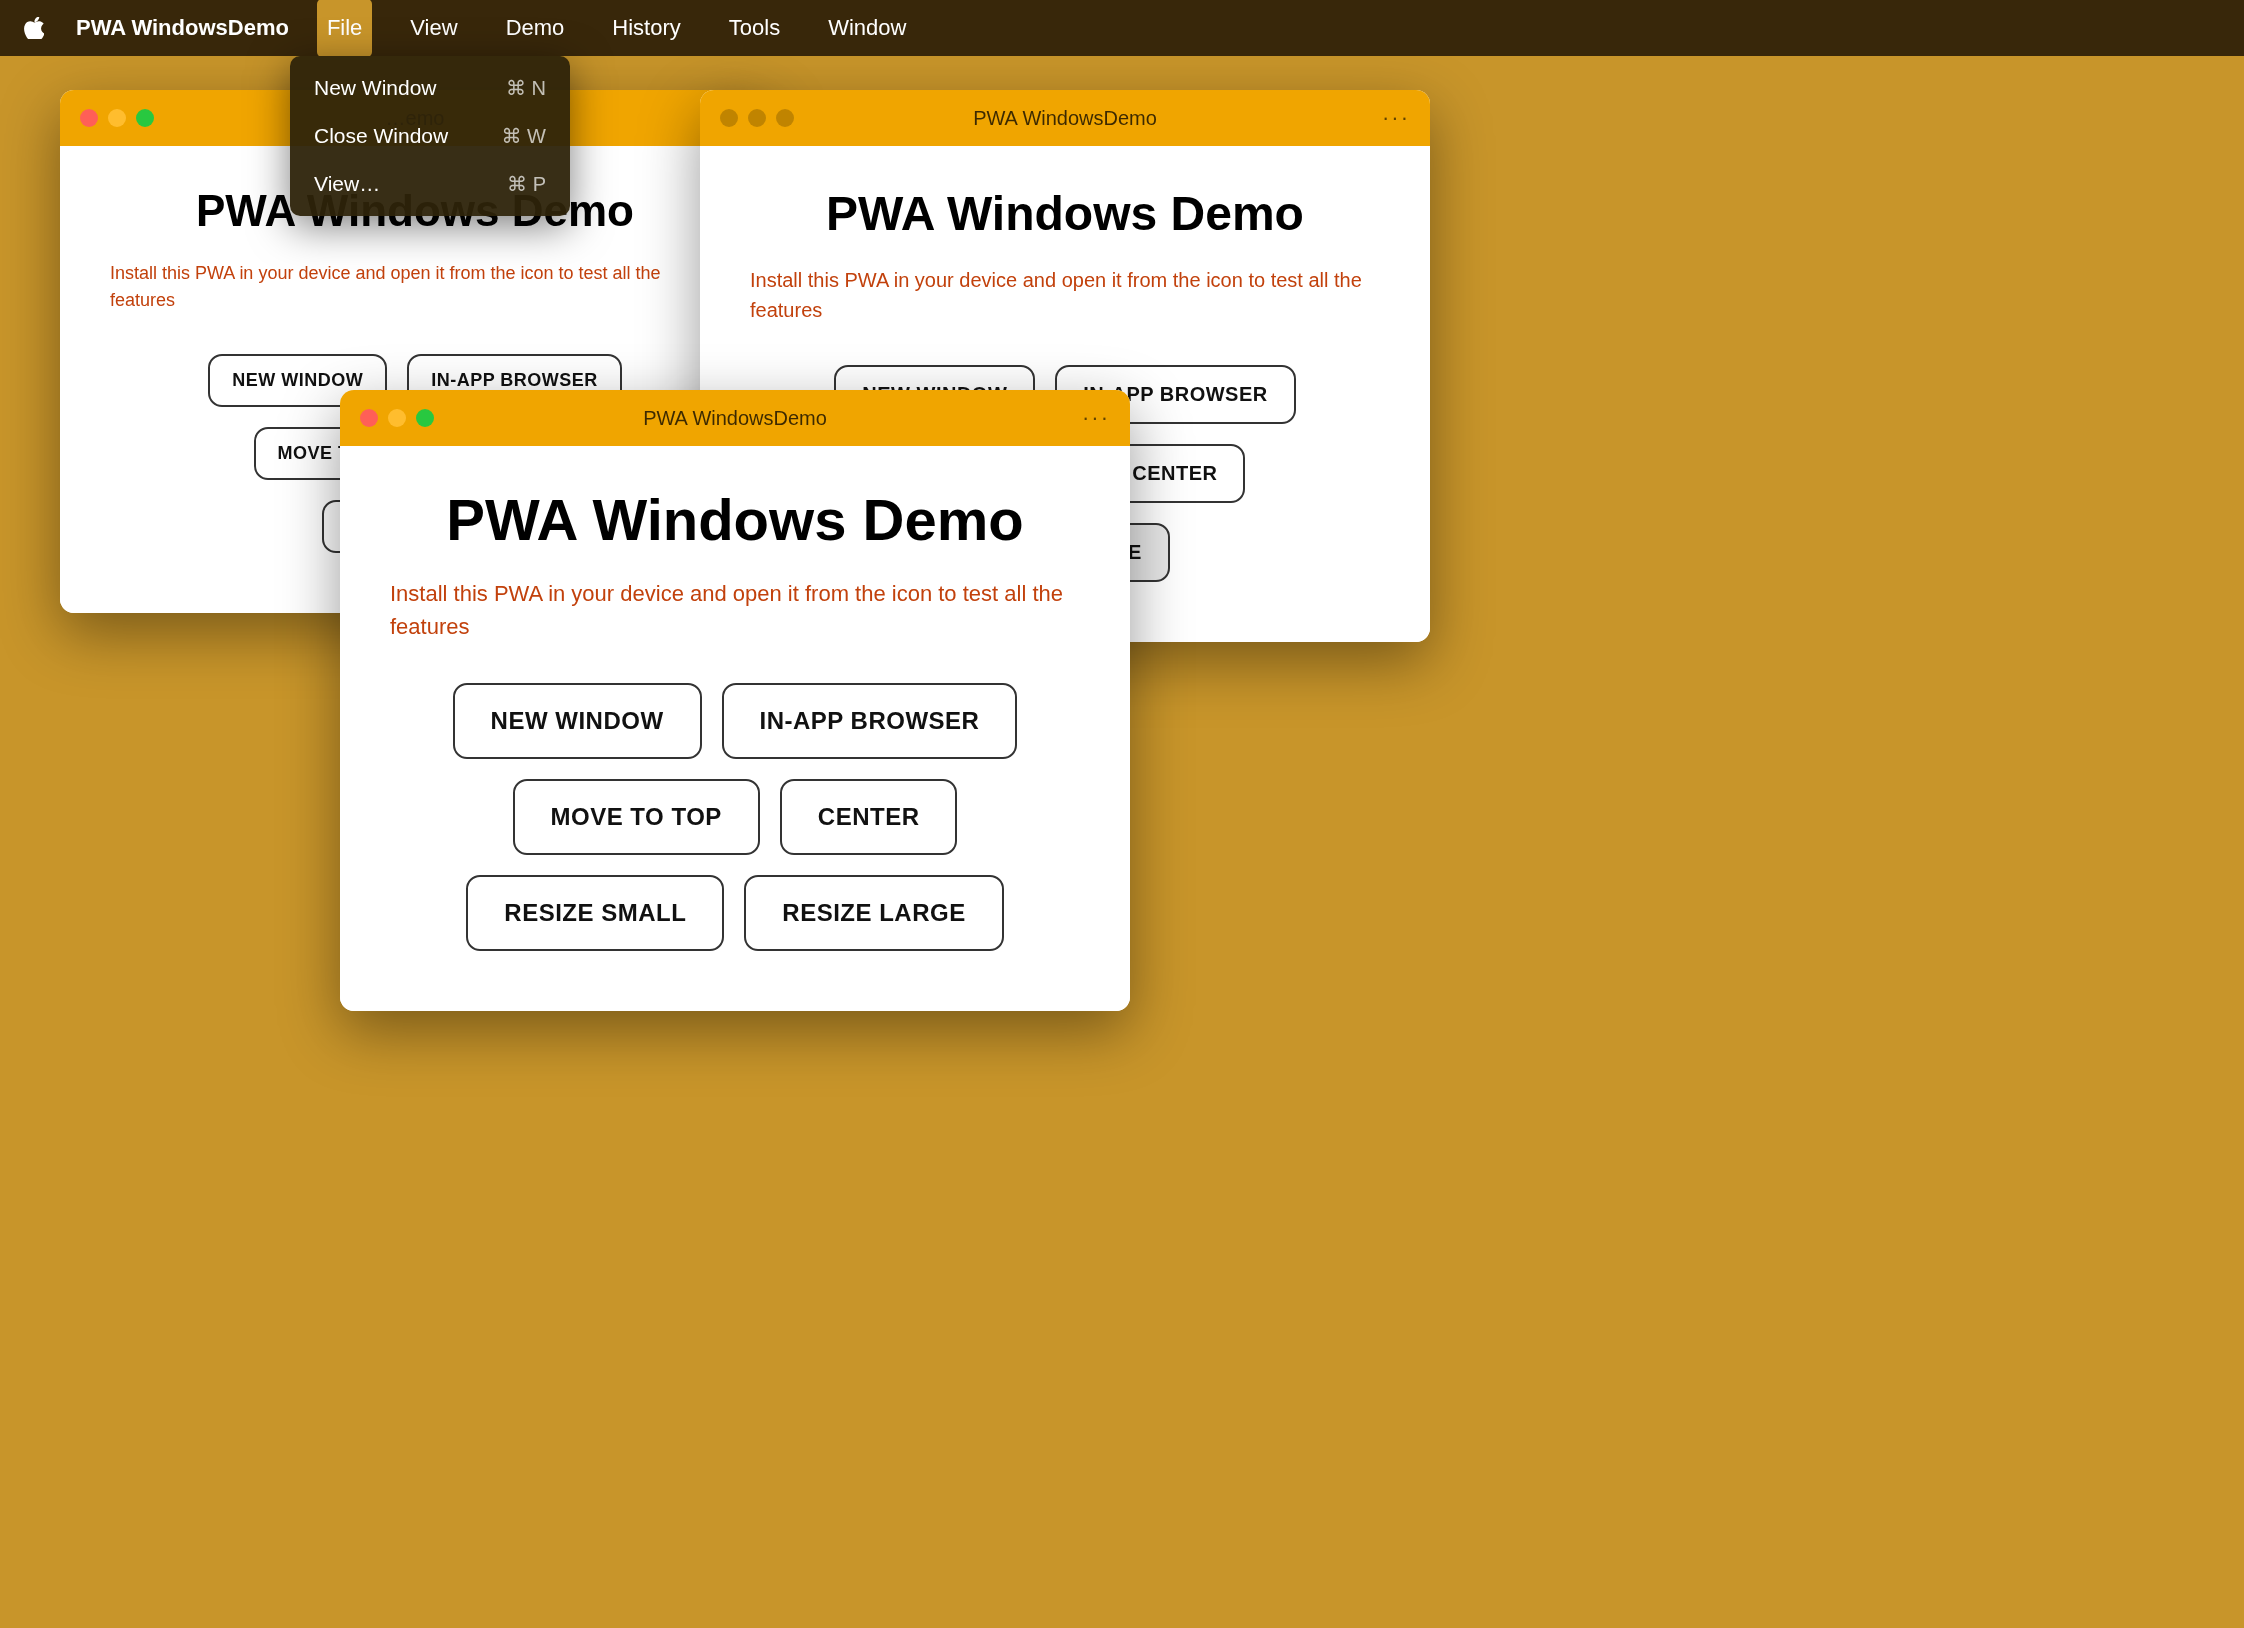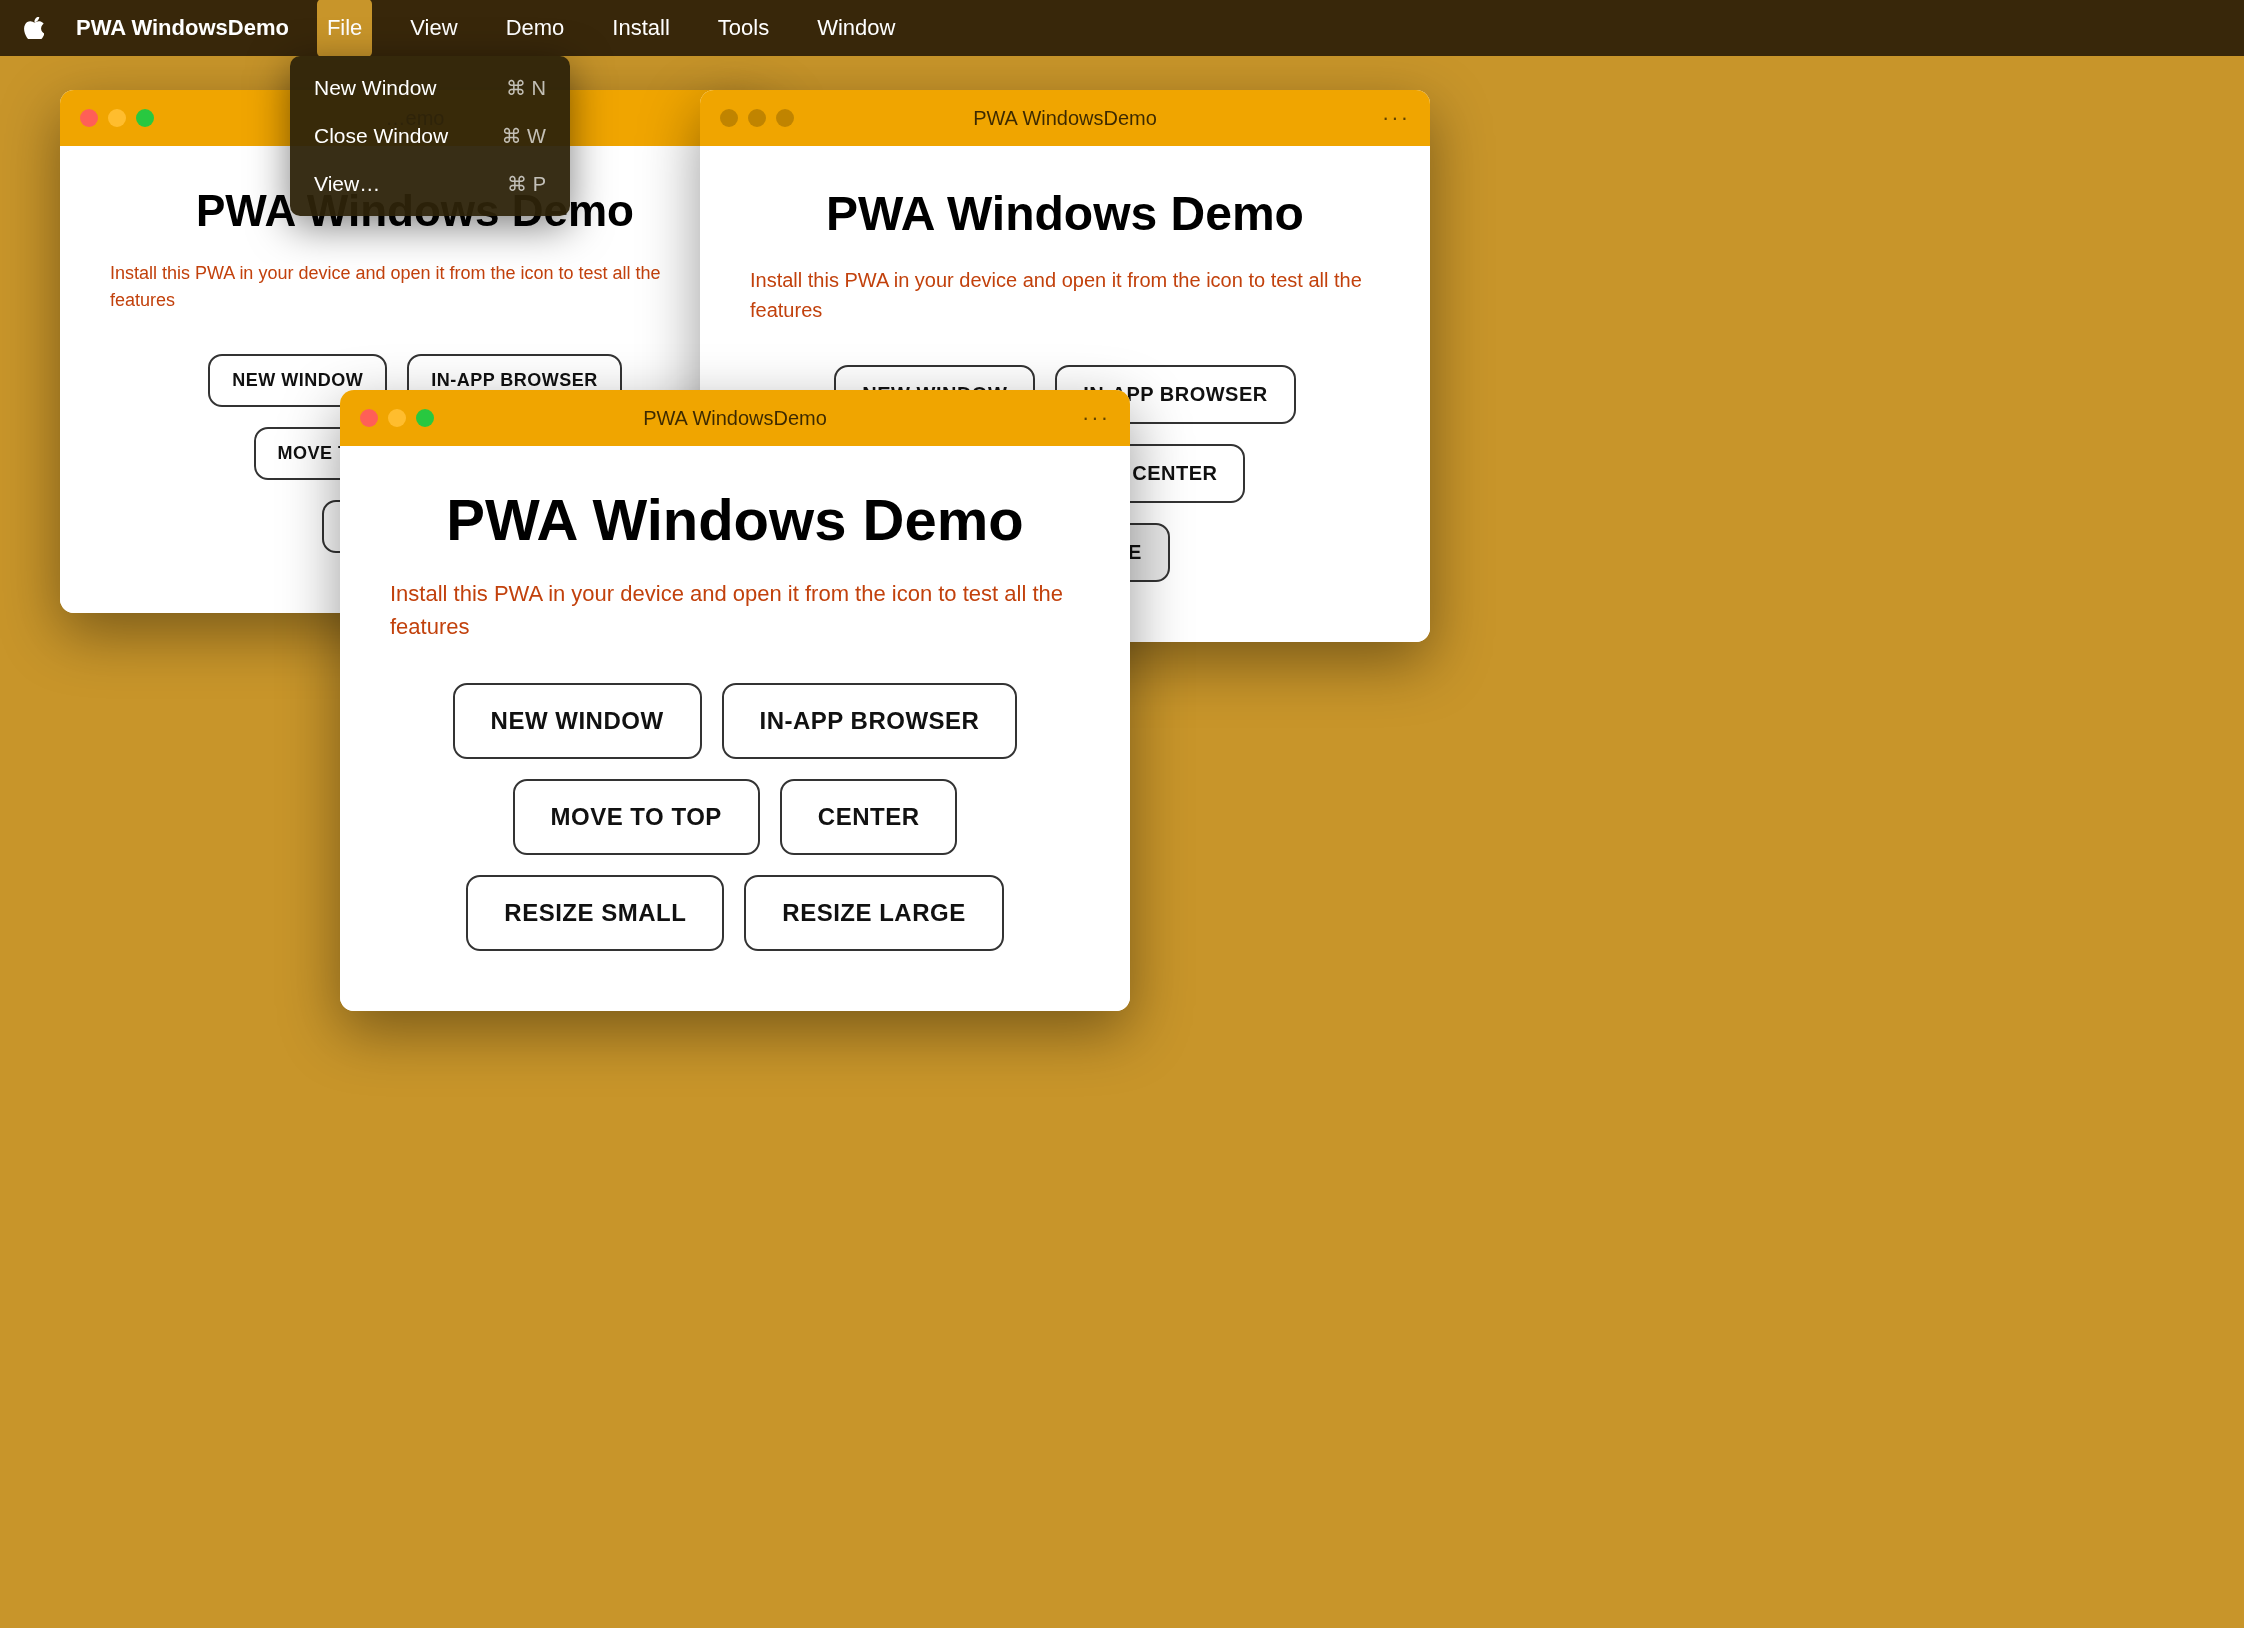--- a/index.html
+++ b/index.html
@@ -235,21 +235,21 @@
   <div class="menu-bar-apple">
     <svg width="20" height="22" viewBox="0 0 20 22" fill="white">
       <path d="M17.05 11.5c-.03-3.14 2.56-4.65 2.68-4.73-1.46-2.14-3.73-2.43-4.54-2.46-1.93-.2-3.78 1.14-4.76 1.14-.99 0-2.52-1.12-4.14-1.09-2.12.03-4.08 1.23-5.17 3.12-2.21 3.84-.57 9.53 1.59 12.65 1.06 1.53 2.32 3.25 3.97 3.19 1.6-.07 2.2-1.03 4.13-1.03 1.92 0 2.47 1.03 4.15.99 1.72-.03 2.8-1.56 3.85-3.09 1.21-1.77 1.71-3.49 1.74-3.58-.04-.01-3.34-1.28-3.5-5.11z"></path>
       <path d="M13.93 3.3C14.8 2.25 15.38.87 15.22-.5c-1.19.05-2.63.8-3.48 1.83-.76.91-1.43 2.34-1.25 3.73 1.33.1 2.68-.67 3.44-1.76z"></path>
     </svg>
   </div>
   <div class="menu-bar-app-name">PWA WindowsDemo</div>
   <div class="menu-bar-item active">File</div>
   <div class="menu-bar-item">View</div>
   <div class="menu-bar-item">Demo</div>
-  <div class="menu-bar-item">Install</div>
+  <div class="menu-bar-item">History</div>
   <div class="menu-bar-item">Tools</div>
   <div class="menu-bar-item">Window</div>
 </div>
 
 <div class="dropdown-menu">
   <div class="dropdown-item">
     <span>New Window</span>
     <span class="dropdown-shortcut">⌘ N</span>
   </div>
   <div class="dropdown-item">

